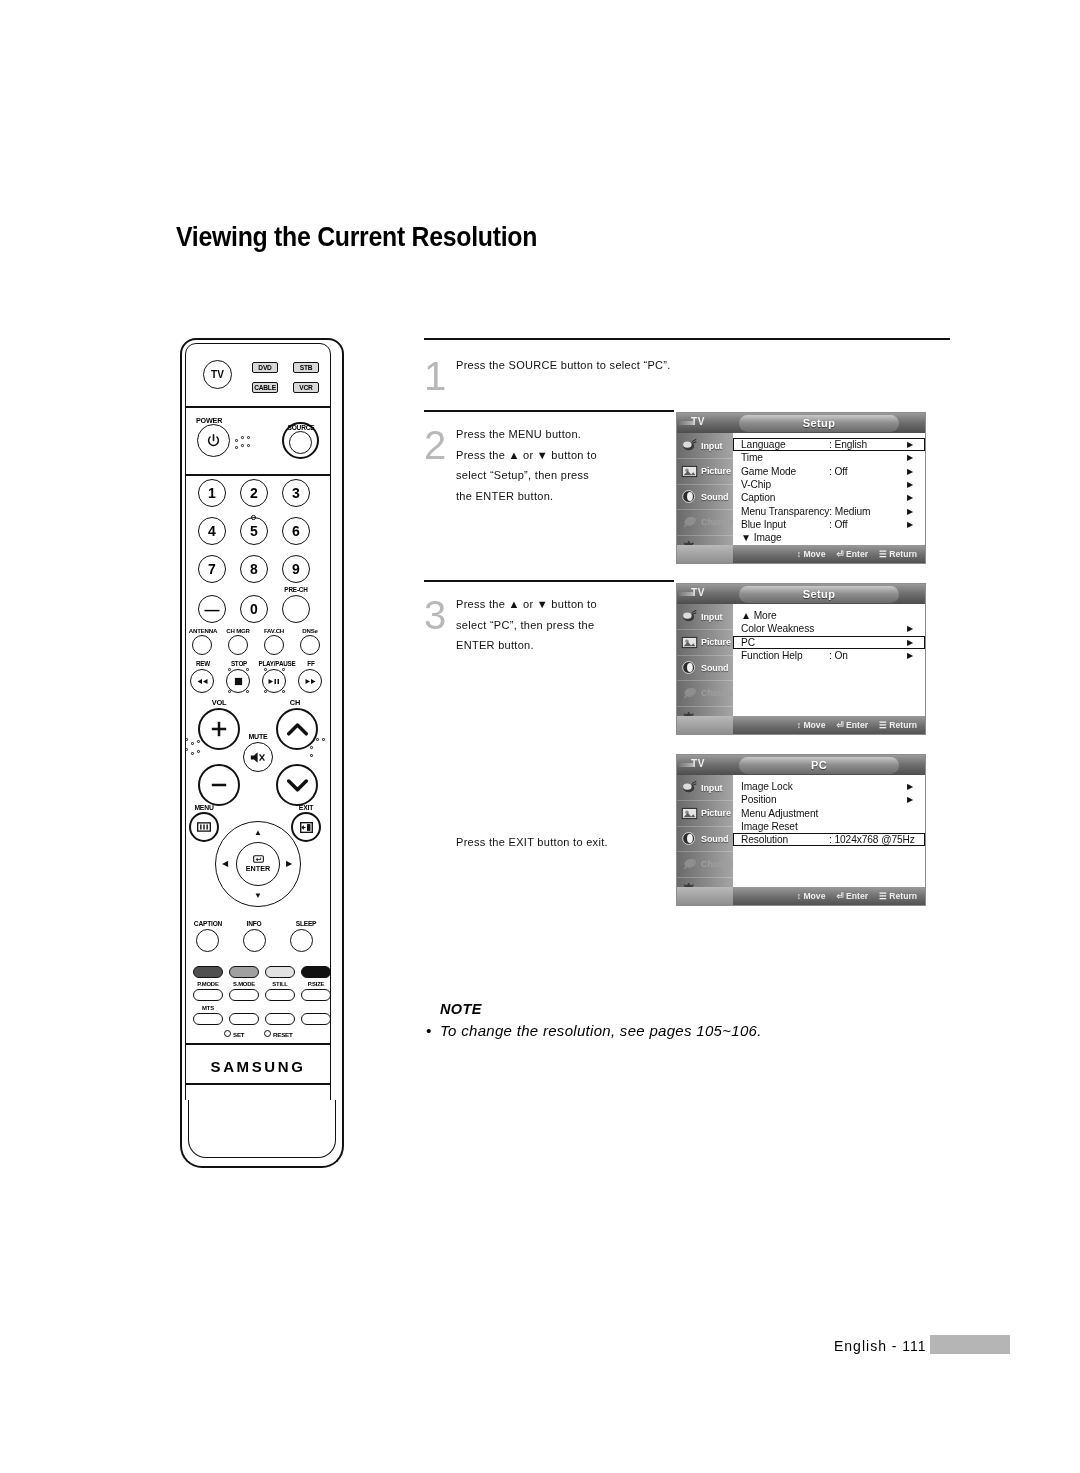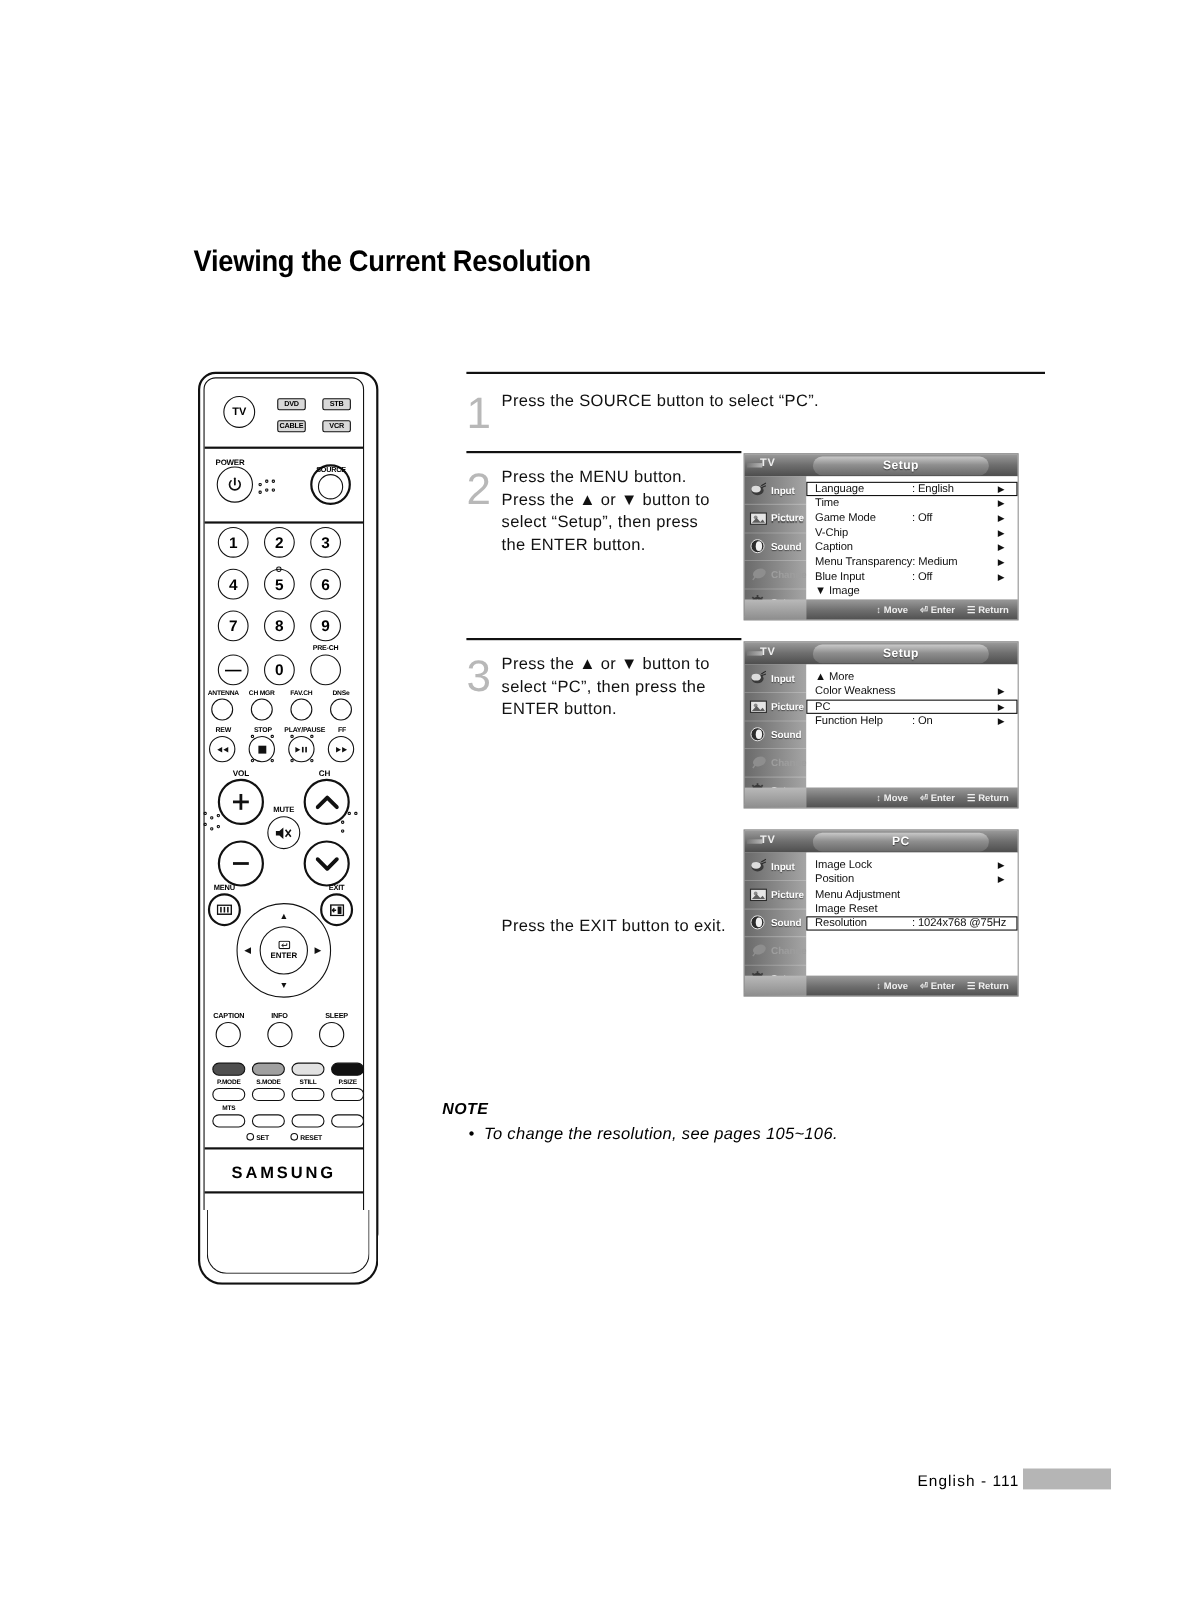--- a/index.html
+++ b/index.html
@@ -70,21 +70,21 @@
   .dpad-inner{position:absolute;border:1.7px solid #111;border-radius:50%;
        box-sizing:border-box;width:44px;height:44px;background:#fff;
        display:flex;flex-direction:column;align-items:center;justify-content:center;}
   .dpad-arrow{position:absolute;font-size:8px;color:#111;}
 
   
   .rule{position:absolute;background:#111;height:2.4px;}
   .stepnum{position:absolute;font-size:40px;color:#b8b8b8;
            font-family:"Liberation Sans Narrow","Liberation Sans",sans-serif;
            font-weight:300;line-height:1;}
-  .steptext{position:absolute;font-size:15px;line-height:20.5px;letter-spacing:.3px;color:#111;}
+  .steptext{position:absolute;font-size:11px;line-height:20.5px;letter-spacing:.3px;color:#111;}
 
   
   .osd{position:absolute;width:250px;height:152px;
        background:#cfcfcf;border:1px solid #8d8d8d;box-sizing:border-box;
        font-family:"Liberation Sans",sans-serif;}
   .osd-top{position:absolute;left:0;top:0;width:100%;height:20px;
        background:linear-gradient(180deg,#9a9a9a 0%,#6f6f6f 48%,#4d4d4d 100%);}
   .osd-tv{position:absolute;left:14px;top:3px;font-size:10px;font-weight:bold;
        color:#efefef;letter-spacing:.6px;}
   .osd-tvbar{position:absolute;left:2px;top:8px;width:14px;height:4px;
@@ -115,21 +115,21 @@
   .osd-row.hl{outline:1.3px solid #111;outline-offset:-1px;}
   .osd-bot{position:absolute;left:56px;right:0;bottom:0;height:18px;
        background:linear-gradient(180deg,#9a9a9a 0%,#6e6e6e 55%,#525252 100%);
        display:flex;align-items:center;justify-content:flex-end;gap:11px;
        padding-right:8px;font-size:8.6px;font-weight:bold;color:#efefef;}
   .osd-bot .k{display:inline-flex;align-items:center;gap:2.5px;}
   .osd-botleft{position:absolute;left:0;bottom:0;width:56px;height:18px;
        background:linear-gradient(180deg,#b9b9b9,#8e8e8e);}
 
   
-  #note-title{position:absolute;left:402px;top:1001px;font-size:14.5px;
+  #note-title{position:absolute;left:440px;top:1001px;font-size:14.5px;
        font-weight:bold;font-style:italic;letter-spacing:.4px;}
   #note-item{position:absolute;left:426px;top:1022px;font-size:15px;
        font-style:italic;letter-spacing:.3px;}
   #note-item .bullet{position:absolute;left:0;}
   #note-item .txt{margin-left:14px;display:inline-block;}
 
   
   #footer{position:absolute;left:834px;top:1338px;font-size:14px;letter-spacing:1px;}
   #footer-block{position:absolute;left:930px;top:1335px;width:80px;height:19px;background:#b5b5b5;}
 </style>

